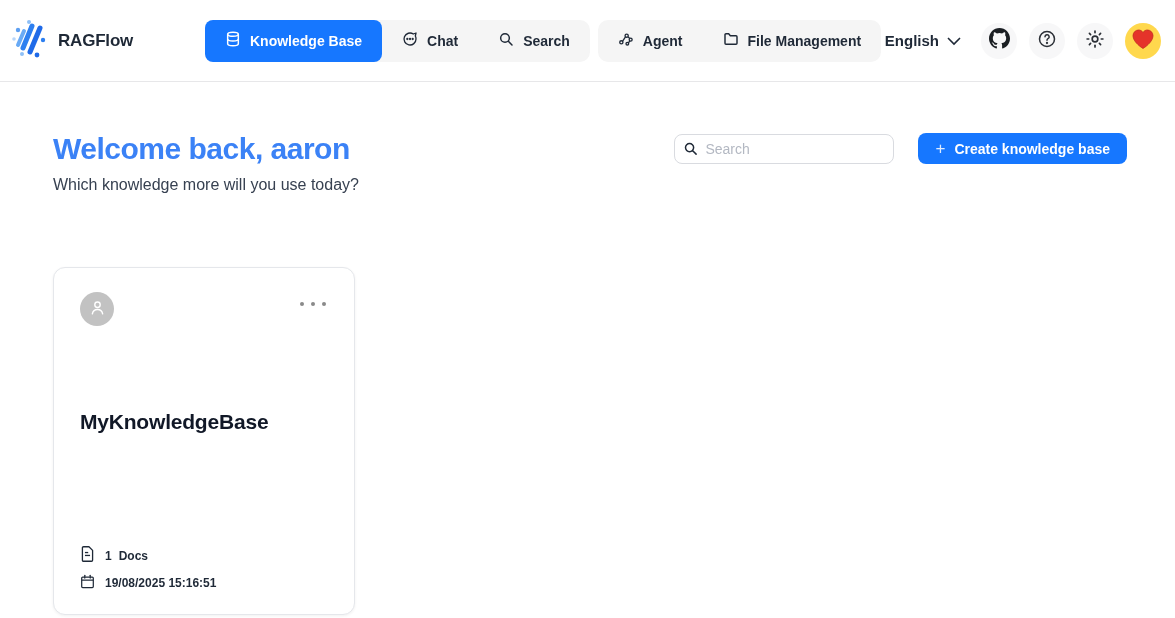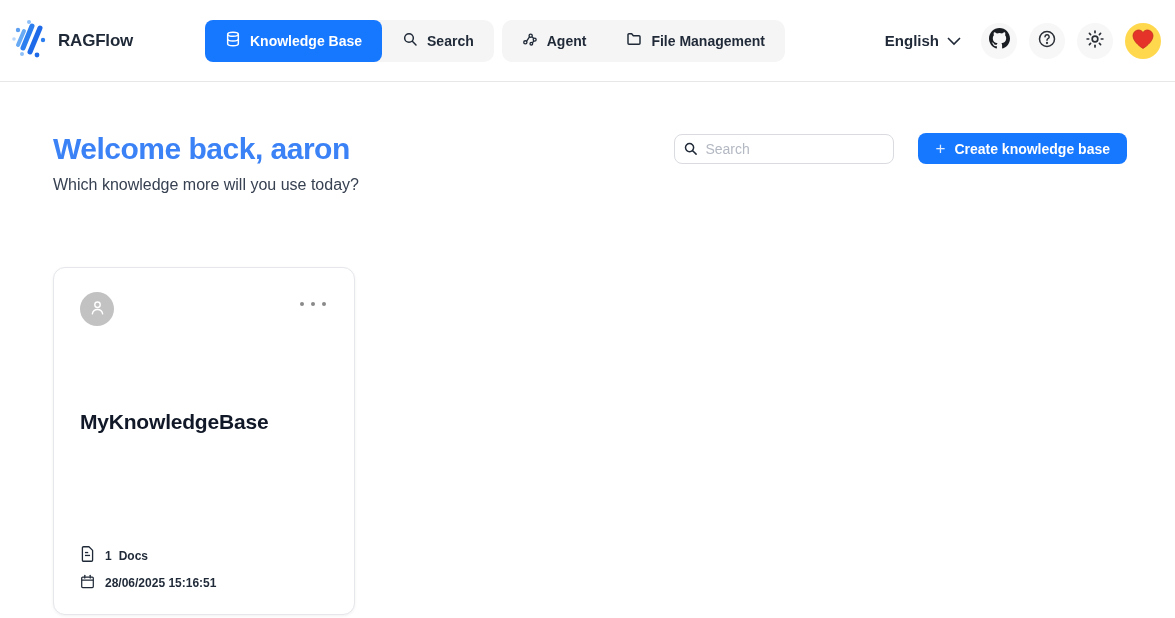--- a/index.html
+++ b/index.html
@@ -99,20 +99,31 @@
           <svg width="16" height="16" viewBox="0 0 24 24" fill="none" stroke="#fff" stroke-width="2.2">
             <ellipse cx="12" cy="5" rx="8" ry="3"></ellipse>
             <path d="M4 5v7c0 1.7 3.6 3 8 3s8-1.3 8-3V5"></path>
             <path d="M4 12v7c0 1.7 3.6 3 8 3s8-1.3 8-3v-7"></path>
           </svg>
         </span>
         <span>Knowledge Base</span>
       </div>
       <div class="nav-item">
         <span>
+          <svg width="16" height="16" viewBox="0 0 24 24" fill="none" stroke="#1f2937" stroke-width="2">
+            <path d="M21 12a9 9 0 1 1-4-7.5L21 3l-1 4.5A9 9 0 0 1 21 12z" stroke-linejoin="round"></path>
+            <circle cx="8" cy="12" r="0.7" fill="#1f2937"></circle>
+            <circle cx="12" cy="12" r="0.7" fill="#1f2937"></circle>
+            <circle cx="16" cy="12" r="0.7" fill="#1f2937"></circle>
+          </svg>
+        </span>
+        <span>Chat</span>
+      </div>
+      <div class="nav-item">
+        <span>
           <svg width="16" height="16" viewBox="0 0 24 24" fill="none" stroke="#1f2937" stroke-width="2.2">
             <circle cx="10.5" cy="10.5" r="6.5"></circle>
             <line x1="15.5" y1="15.5" x2="21" y2="21" stroke-linecap="round"></line>
           </svg>
         </span>
         <span>Search</span>
       </div>
     </div>
     <div class="nav-group">
       <div class="nav-item">
@@ -245,21 +256,21 @@
         </div>
         <div class="meta-row">
           <span>
             <svg width="15" height="15" viewBox="0 0 22 22" fill="none" stroke="#1f2937" stroke-width="1.8" stroke-linejoin="round">
               <rect x="2.5" y="4.5" width="17" height="15.5" rx="1.5"></rect>
               <line x1="2.5" y1="9" x2="19.5" y2="9"></line>
               <line x1="7" y1="2" x2="7" y2="6" stroke-linecap="round"></line>
               <line x1="15" y1="2" x2="15" y2="6" stroke-linecap="round"></line>
             </svg>
           </span>
-          <span>28/06/2025 15:16:51</span>
+          <span>19/08/2025 15:16:51</span>
         </div>
       </div>
     </div>
   </div>
 
   <div class="list-end">
     <div class="line"></div>
     <div class="line"></div>
   </div>
 </div>

